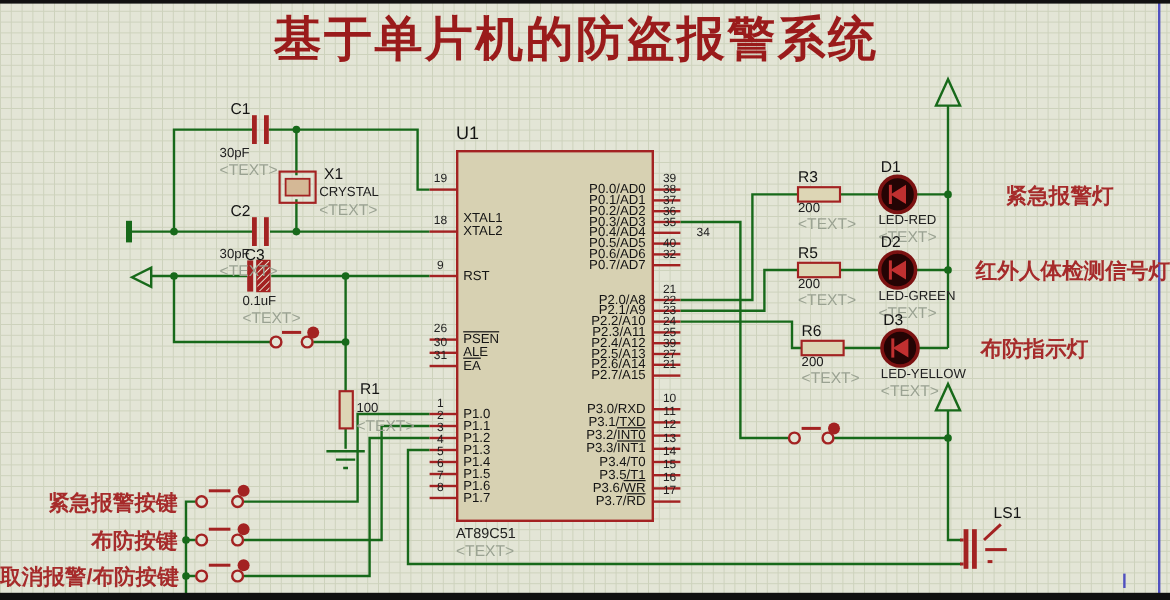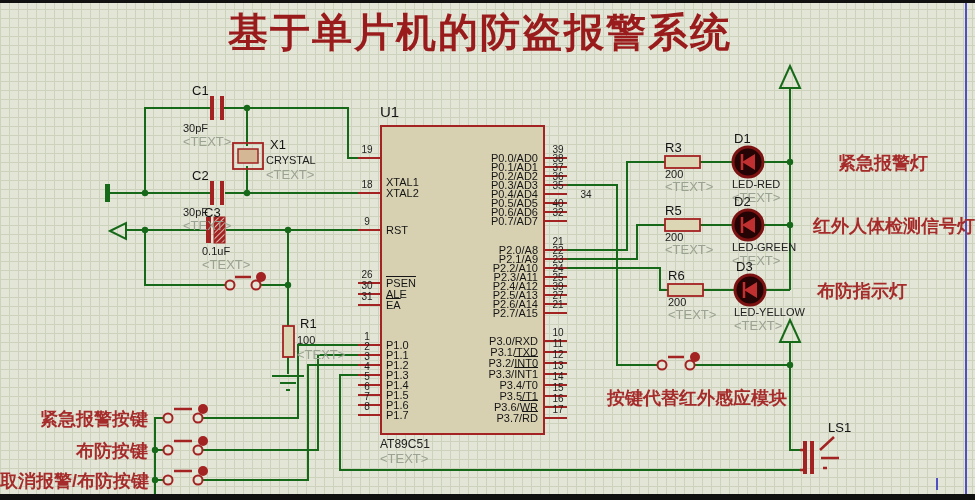--- a/index.html
+++ b/index.html
@@ -331,21 +331,20 @@
   <div class="ref" style="left:270px;top:137px;">X1</div>
   <div class="val" style="left:266px;top:154px;">CRYSTAL</div>
   <div class="ph" style="left:266px;top:167px;">&lt;TEXT&gt;</div>
 
   <div class="ref" style="left:300px;top:316px;">R1</div>
   <div class="val" style="left:297px;top:334px;">100</div>
   <div class="ph" style="left:297px;top:347px;">&lt;TEXT&gt;</div>
 
   <div class="ref" style="left:828px;top:420px;">LS1</div>
 
-  <div class="cn" style="left:607px;top:386px;">按键代替红外感应模块</div>
 
   <div id="ledrows">
       <div class="ref" style="left: 665px; top: 140px;">R3</div>
       <div class="val" style="left: 665px; top: 168px;">200</div>
       <div class="ph" style="left: 665px; top: 179px;">&lt;TEXT&gt;</div>
       <div class="ref" style="left: 734px; top: 131px;">D1</div>
       <div class="val" style="left: 732px; top: 178px;">LED-RED</div>
       <div class="ph" style="left: 732px; top: 190px;">&lt;TEXT&gt;</div>
       <div class="cn" style="left: 838px; top: 151px;">紧急报警灯</div>
       <div class="ref" style="left: 665px; top: 203px;">R5</div>

